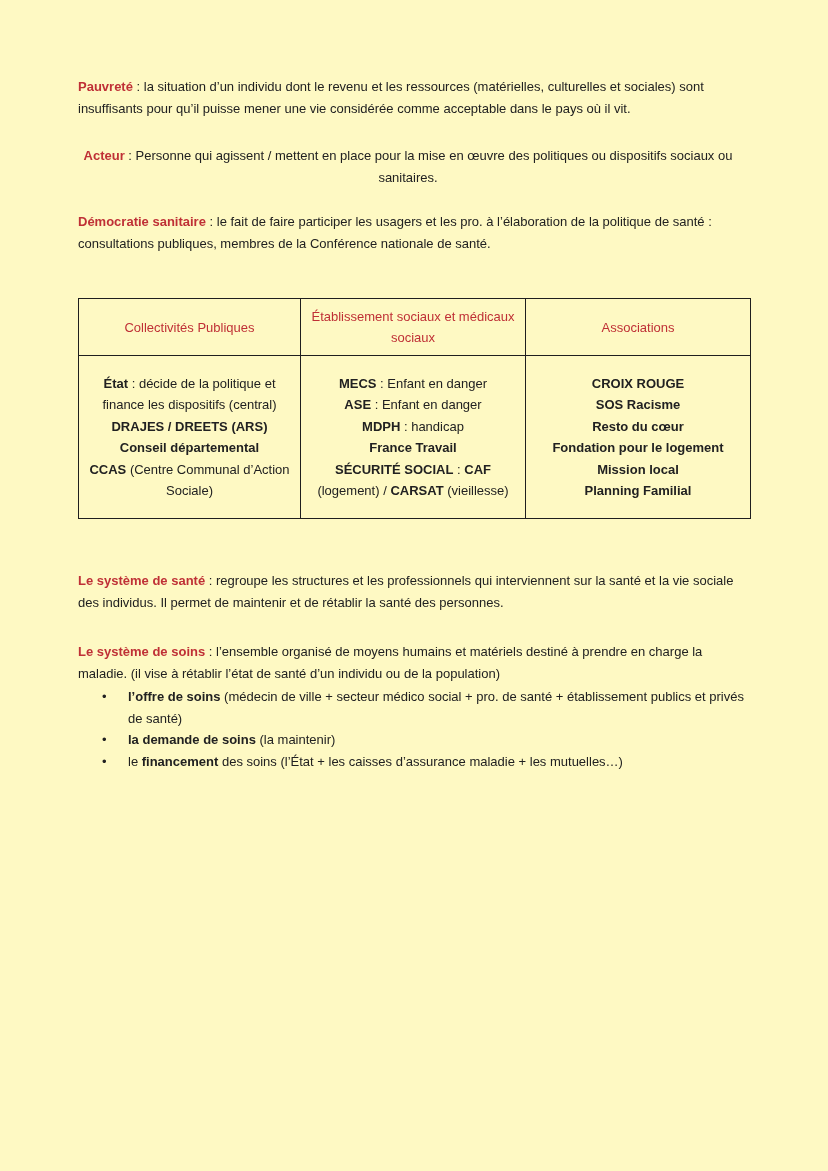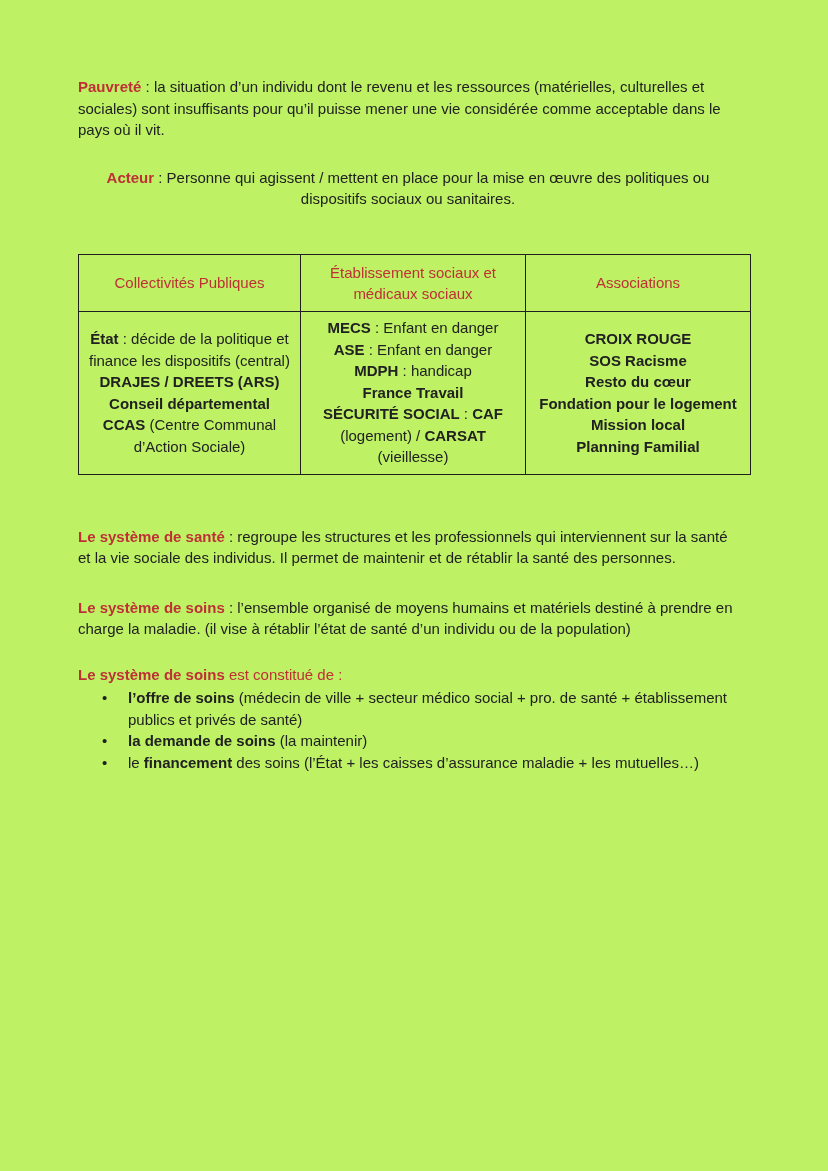--- a/index.html
+++ b/index.html
@@ -1,23 +1,23 @@
 <!DOCTYPE html>
 <html><head>
 <meta charset="utf-8">
 <style>
   html, body { margin: 0; padding: 0; background: #ffffff; }
   .page {
     position: relative;
     width: 828px;
     height: 1171px;
-    background: #bef264;
+    background: #fef9c3;
     overflow: hidden;
     font-family: "Liberation Sans", sans-serif;
-    font-size: 15px;
+    font-size: 13px;
     line-height: 21.5px;
     color: #212121;
   }
   .content { padding: 76px 78px 0 78px; }
   p { margin: 0; max-width: 660px; }
   .red { color: #bf3036; }
   .bold { font-weight: 700; }
   .term { color: #bf3036; font-weight: 700; }
   .p-acteur { margin-top: 26px; text-align: center; }
   .p-democratie { margin-top: 23px; }
@@ -70,20 +70,23 @@
   <div class="content">
 
     <p class="p-pauvrete">
       <span class="term">Pauvreté</span><span> : la situation d’un individu dont le revenu et les ressources (matérielles, culturelles et sociales) sont insuffisants pour qu’il puisse mener une vie considérée comme acceptable dans le pays où il vit.</span><br>
     </p>
 
     <p class="p-acteur">
       <span class="term">Acteur</span><span> : Personne qui agissent / mettent en place pour la mise en œuvre des politiques ou dispositifs sociaux ou sanitaires.</span>
     </p>
 
+    <p class="p-democratie">
+      <span class="term">Démocratie sanitaire</span><span> : le fait de faire participer les usagers et les pro. à l’élaboration de la politique de santé : consultations publiques, membres de la Conférence nationale de santé.</span>
+    </p>
 
     <table class="actors-table">
       <colgroup>
         <col class="col-1">
           <col class="col-2">
           <col class="col-3">
       </colgroup>
       <thead>
         <tr>
           <th>Collectivités Publiques</th>
@@ -119,23 +122,20 @@
     </table>
 
     <p class="p-sante">
       <span class="term">Le système de santé</span><span> : regroupe les structures et les professionnels qui interviennent sur la santé et la vie sociale des individus. Il permet de maintenir et de rétablir la santé des personnes.</span>
     </p>
 
     <p class="p-soins">
       <span class="term">Le système de soins</span><span> : l’ensemble organisé de moyens humains et matériels destiné à prendre en charge la maladie. (il vise à rétablir l’état de santé d’un individu ou de la population)</span>
     </p>
 
-    <p class="p-constitue">
-      <span class="term">Le système de soins</span><span class="red"> est constitué de :</span>
-    </p>
 
     <ul class="soins-list">
       <li>
         <span class="bullet">•</span><span></span><span class="bold">l’offre de soins</span><span> (médecin de ville + secteur médico social + pro. de santé + établissement publics et privés de santé)</span>
       </li>
       <li>
         <span class="bullet">•</span><span></span><span class="bold">la demande de soins</span><span> (la maintenir)</span>
       </li>
       <li>
         <span class="bullet">•</span><span>le </span><span class="bold">financement</span><span> des soins (l’État + les caisses d’assurance maladie + les mutuelles…)</span>

